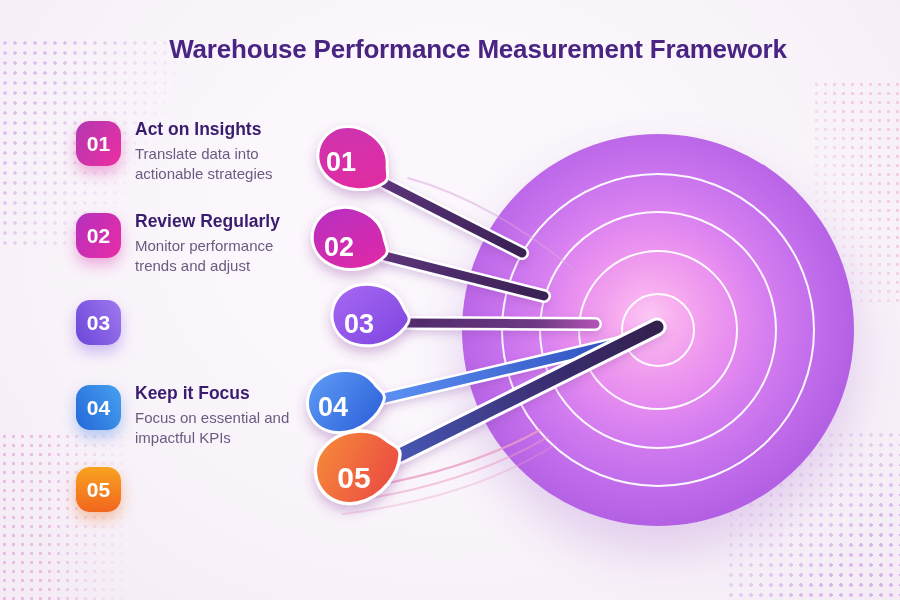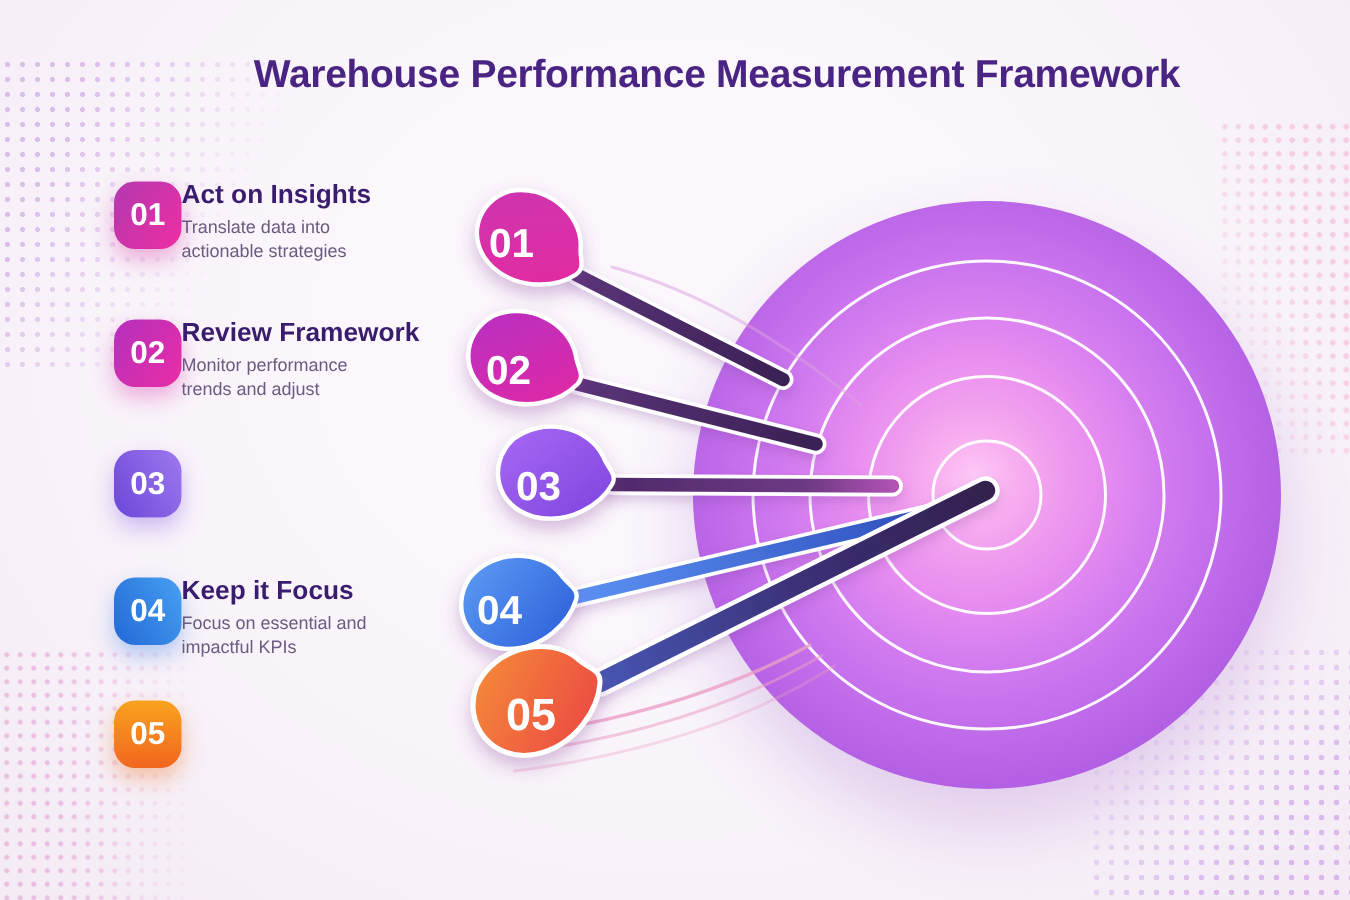--- a/index.html
+++ b/index.html
@@ -49,27 +49,27 @@
   .badge {
     width:45px; height:45px; border-radius:14px; flex:0 0 45px;
     display:flex; align-items:center; justify-content:center;
     color:#fff; font-size:21px; font-weight:800;
   }
   .badge-1 { background:linear-gradient(125deg,#b238b0,#ee2ea2); box-shadow:0 7px 14px rgba(214,41,158,0.35); }
   .badge-2 { background:linear-gradient(125deg,#b430bc,#ea2da6); box-shadow:0 7px 14px rgba(214,41,166,0.35); }
   .badge-3 { background:linear-gradient(60deg,#6b46d8,#9f79ef); box-shadow:0 7px 14px rgba(124,77,230,0.35); }
   .badge-4 { background:linear-gradient(60deg,#2468d8,#46a0f0); box-shadow:0 7px 14px rgba(50,120,230,0.35); }
   .badge-5 { background:linear-gradient(180deg,#f9a21f,#f1661f); box-shadow:0 7px 14px rgba(240,120,40,0.40); }
-  .item-text { margin-top:-2px; width:200px; }
+  .item-text { margin-left:14px; margin-top:-2px; width:200px; }
   .item-title {
     font-size:17.5px; font-weight:800; color:#3a1c6e;
     line-height:1.2; white-space:pre-line;
   }
   .item-desc {
-    margin-top:4px; font-size:12px; color:#6b5b80;
+    margin-top:4px; font-size:15px; color:#6b5b80;
     line-height:1.32; white-space:pre-line;
   }
   
   .target {
     position:absolute; left:462px; top:134px; width:392px; height:392px;
     border-radius:50%;
     background: radial-gradient(circle at 48% 47%,
       #fdc9f6 0%, #f8b0f0 9%, #f19fee 17%, #e88ef0 28%, #d981f0 38%,
       #ca74ee 50%, #bc68e8 62%, #b05ce2 75%, #a753dc 88%, #a04cd6 100%);
     box-shadow: 0 24px 48px rgba(140,70,190,0.22);
@@ -198,21 +198,21 @@
     <div class="item-text">
       <div class="item-title">Act on Insights</div>
       <div class="item-desc">Translate data into
 actionable strategies</div>
     </div>
   </div>
 
   <div class="item" style="top:213px">
     <div class="badge badge-2">02</div>
     <div class="item-text">
-      <div class="item-title">Review Framework</div>
+      <div class="item-title">Review Regularly</div>
       <div class="item-desc">Monitor performance
 trends and adjust</div>
     </div>
   </div>
 
   <div class="item" style="top:300px">
     <div class="badge badge-3">03</div>
   </div>
 
   <div class="item" style="top:385px">

